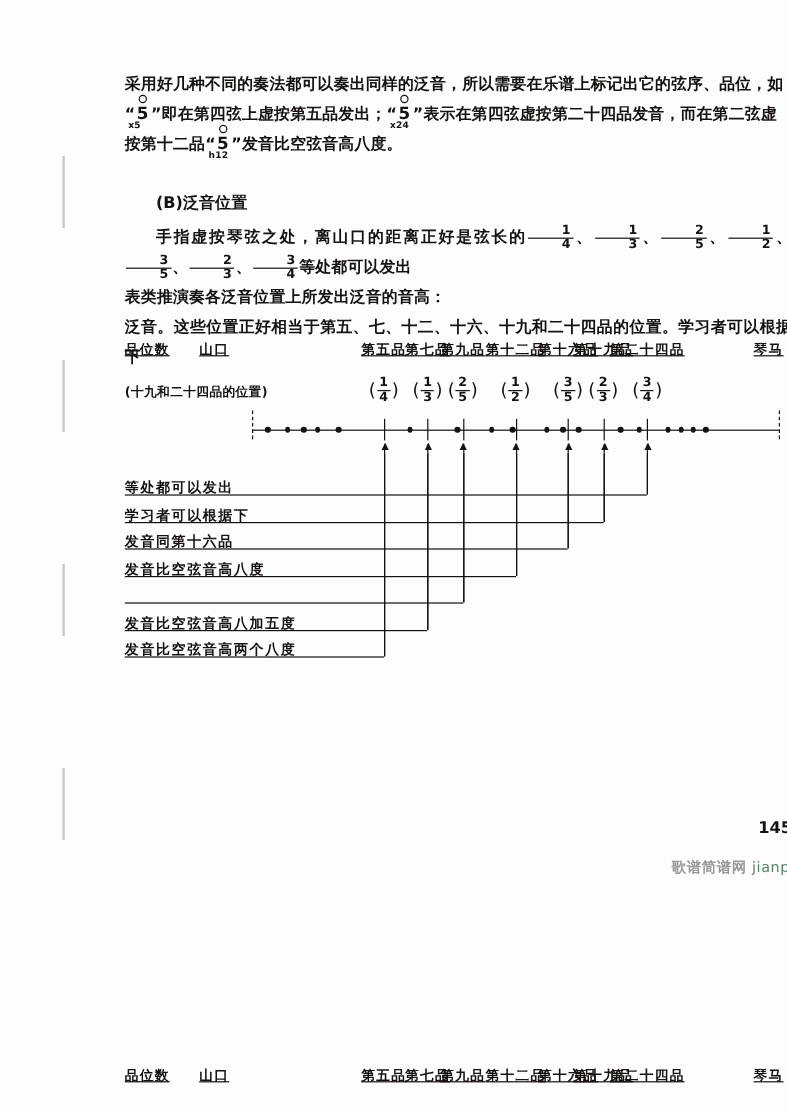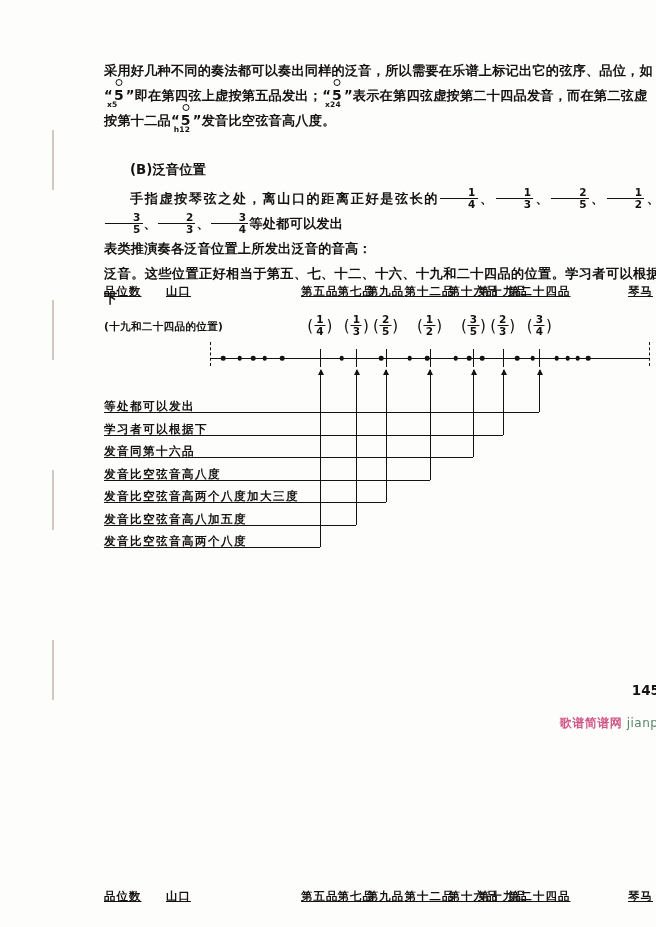--- a/index.html
+++ b/index.html
@@ -173,21 +173,21 @@
     font-weight:700;
   }
   .watermark{
     position:absolute;
     right:14px;bottom:8px;
     font-size:12px;
     letter-spacing:0.5px;
     white-space:nowrap;
     opacity:.72;
   }
-  .wm-cn{color:#be185d;font-weight:600;}
+  .wm-cn{color:#737373;font-weight:600;}
   .wm-en{color:#14532d;font-weight:400;}
 </style>
 </head>
 <body>
 
 <div class="page">
 
   <div class="gutter-mark g1"></div>
   <div class="gutter-mark g2"></div>
   <div class="gutter-mark g3"></div>
@@ -268,21 +268,20 @@
       <div class="brk-riser" style="left:435.3px;top:94px;height:34px;"></div>
       <div class="brk-text" style="top:137.5px;">学习者可以根据下</div>
       <div class="brk-line" style="left:0px;top:150.5px;width:398.7px;"></div>
       <div class="brk-riser" style="left:398.7px;top:94px;height:56.5px;"></div>
       <div class="brk-text" style="top:160px;">发音同第十六品</div>
       <div class="brk-line" style="left:0px;top:173px;width:369.4px;"></div>
       <div class="brk-riser" style="left:369.4px;top:94px;height:79px;"></div>
       <div class="brk-text" style="top:182.5px;">发音比空弦音高八度</div>
       <div class="brk-line" style="left:0px;top:195.5px;width:325.5px;"></div>
       <div class="brk-riser" style="left:325.5px;top:94px;height:101.5px;"></div>
-      <div class="brk-text" style="top:205px;">发音比空弦音高两个八度加大三度</div>
       <div class="brk-line" style="left:0px;top:218px;width:281.6px;"></div>
       <div class="brk-riser" style="left:281.6px;top:94px;height:124px;"></div>
       <div class="brk-text" style="top:227.5px;">发音比空弦音高八加五度</div>
       <div class="brk-line" style="left:0px;top:240.5px;width:252.3px;"></div>
       <div class="brk-riser" style="left:252.3px;top:94px;height:146.5px;"></div>
       <div class="brk-text" style="top:250px;">发音比空弦音高两个八度</div>
       <div class="brk-line" style="left:0px;top:263px;width:215.8px;"></div>
       <div class="brk-riser" style="left:215.8px;top:94px;height:169px;"></div>
       <div class="arrow" style="left:215.8px;top:86px;height:177px;"></div>
       <div class="arrow" style="left:252.3px;top:86px;height:154.5px;"></div>

